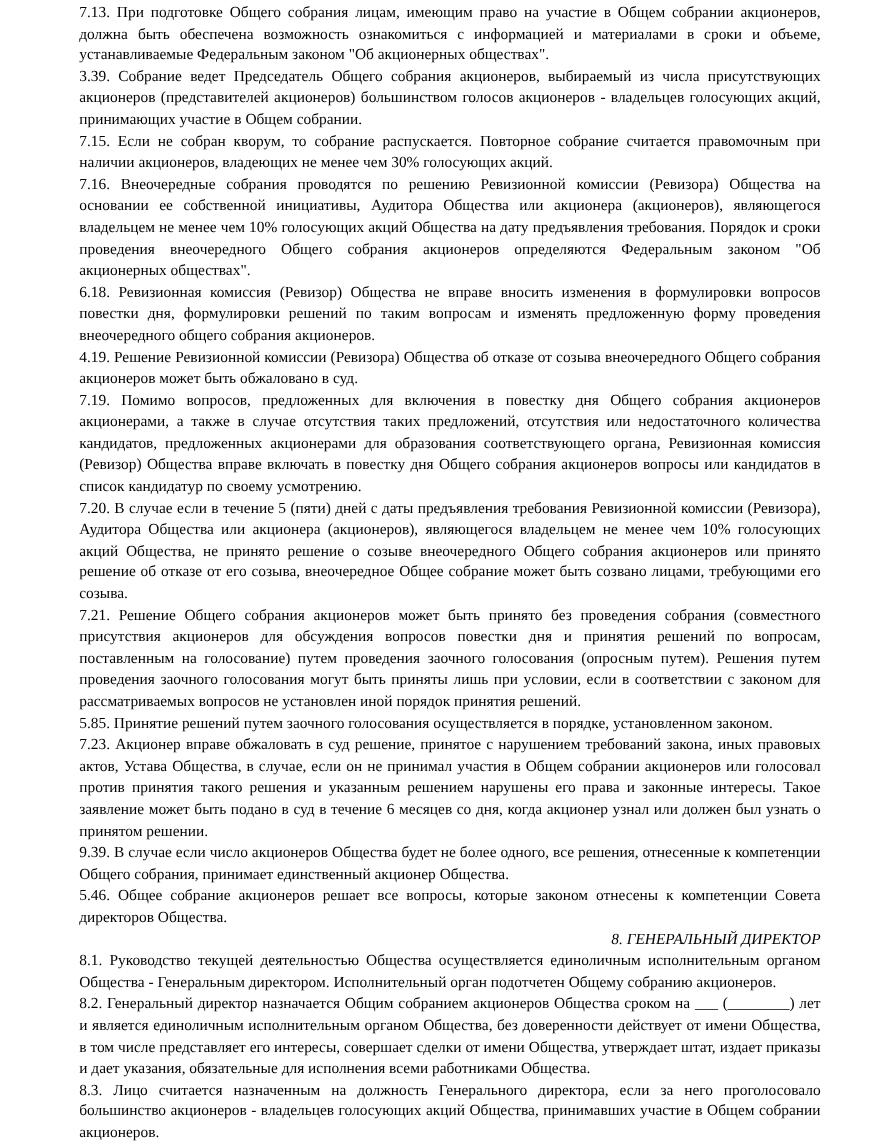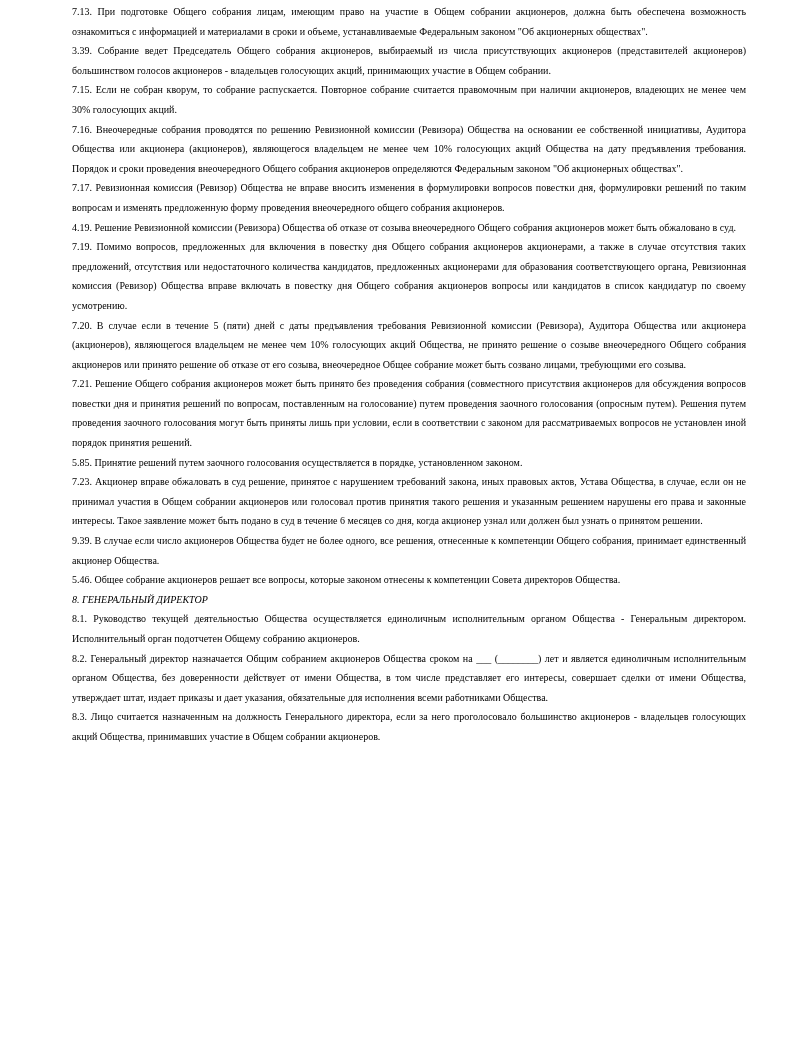--- a/index.html
+++ b/index.html
@@ -13,43 +13,43 @@
     overflow: hidden;
   }
   .doc-page {
     box-sizing: border-box;
     width: 793px;
     height: 1040px;
     padding: 2px 47px 0 72px;
     background: #ffffff;
     color: #000000;
     font-family: "Liberation Serif", "DejaVu Serif", serif;
-    font-size: 10px;
+    font-size: 14px;
     line-height: 19.6px;
   }
   .doc-page p {
     margin: 0;
     padding: 0;
     text-align: justify;
   }
   .doc-page p.heading {
-    text-align: left;
+    text-align: right;
     font-style: italic;
   }
 </style>
 </head>
 <body>
 
 <div class="doc-page">
   <div>
       <p class="para">7.13. При подготовке Общего собрания лицам, имеющим право на участие в Общем собрании акционеров, должна быть обеспечена возможность ознакомиться с информацией и материалами в сроки и объеме, устанавливаемые Федеральным законом "Об акционерных обществах".</p>
       <p class="para">3.39. Собрание ведет Председатель Общего собрания акционеров, выбираемый из числа присутствующих акционеров (представителей акционеров) большинством голосов акционеров - владельцев голосующих акций, принимающих участие в Общем собрании.</p>
       <p class="para">7.15. Если не собран кворум, то собрание распускается. Повторное собрание считается правомочным при наличии акционеров, владеющих не менее чем 30% голосующих акций.</p>
       <p class="para">7.16. Внеочередные собрания проводятся по решению Ревизионной комиссии (Ревизора) Общества на основании ее собственной инициативы, Аудитора Общества или акционера (акционеров), являющегося владельцем не менее чем 10% голосующих акций Общества на дату предъявления требования. Порядок и сроки проведения внеочередного Общего собрания акционеров определяются Федеральным законом "Об акционерных обществах".</p>
-      <p class="para">7.17. Ревизионная комиссия (Ревизор) Общества не вправе вносить изменения в формулировки вопросов повестки дня, формулировки решений по таким вопросам и изменять предложенную форму проведения внеочередного общего собрания акционеров.</p>
+      <p class="para">6.18. Ревизионная комиссия (Ревизор) Общества не вправе вносить изменения в формулировки вопросов повестки дня, формулировки решений по таким вопросам и изменять предложенную форму проведения внеочередного общего собрания акционеров.</p>
       <p class="para">4.19. Решение Ревизионной комиссии (Ревизора) Общества об отказе от созыва внеочередного Общего собрания акционеров может быть обжаловано в суд.</p>
       <p class="para">7.19. Помимо вопросов, предложенных для включения в повестку дня Общего собрания акционеров акционерами, а также в случае отсутствия таких предложений, отсутствия или недостаточного количества кандидатов, предложенных акционерами для образования соответствующего органа, Ревизионная комиссия (Ревизор) Общества вправе включать в повестку дня Общего собрания акционеров вопросы или кандидатов в список кандидатур по своему усмотрению.</p>
       <p class="para">7.20. В случае если в течение 5 (пяти) дней с даты предъявления требования Ревизионной комиссии (Ревизора), Аудитора Общества или акционера (акционеров), являющегося владельцем не менее чем 10% голосующих акций Общества, не принято решение о созыве внеочередного Общего собрания акционеров или принято решение об отказе от его созыва, внеочередное Общее собрание может быть созвано лицами, требующими его созыва.</p>
       <p class="para">7.21. Решение Общего собрания акционеров может быть принято без проведения собрания (совместного присутствия акционеров для обсуждения вопросов повестки дня и принятия решений по вопросам, поставленным на голосование) путем проведения заочного голосования (опросным путем). Решения путем проведения заочного голосования могут быть приняты лишь при условии, если в соответствии с законом для рассматриваемых вопросов не установлен иной порядок принятия решений.</p>
       <p class="para">5.85. Принятие решений путем заочного голосования осуществляется в порядке, установленном законом.</p>
       <p class="para">7.23. Акционер вправе обжаловать в суд решение, принятое с нарушением требований закона, иных правовых актов, Устава Общества, в случае, если он не принимал участия в Общем собрании акционеров или голосовал против принятия такого решения и указанным решением нарушены его права и законные интересы. Такое заявление может быть подано в суд в течение 6 месяцев со дня, когда акционер узнал или должен был узнать о принятом решении.</p>
       <p class="para">9.39. В случае если число акционеров Общества будет не более одного, все решения, отнесенные к компетенции Общего собрания, принимает единственный акционер Общества.</p>
       <p class="para">5.46. Общее собрание акционеров решает все вопросы, которые законом отнесены к компетенции Совета директоров Общества.</p>
       <p class="heading">8. ГЕНЕРАЛЬНЫЙ ДИРЕКТОР</p>
       <p class="para">8.1. Руководство текущей деятельностью Общества осуществляется единоличным исполнительным органом Общества - Генеральным директором. Исполнительный орган подотчетен Общему собранию акционеров.</p>

